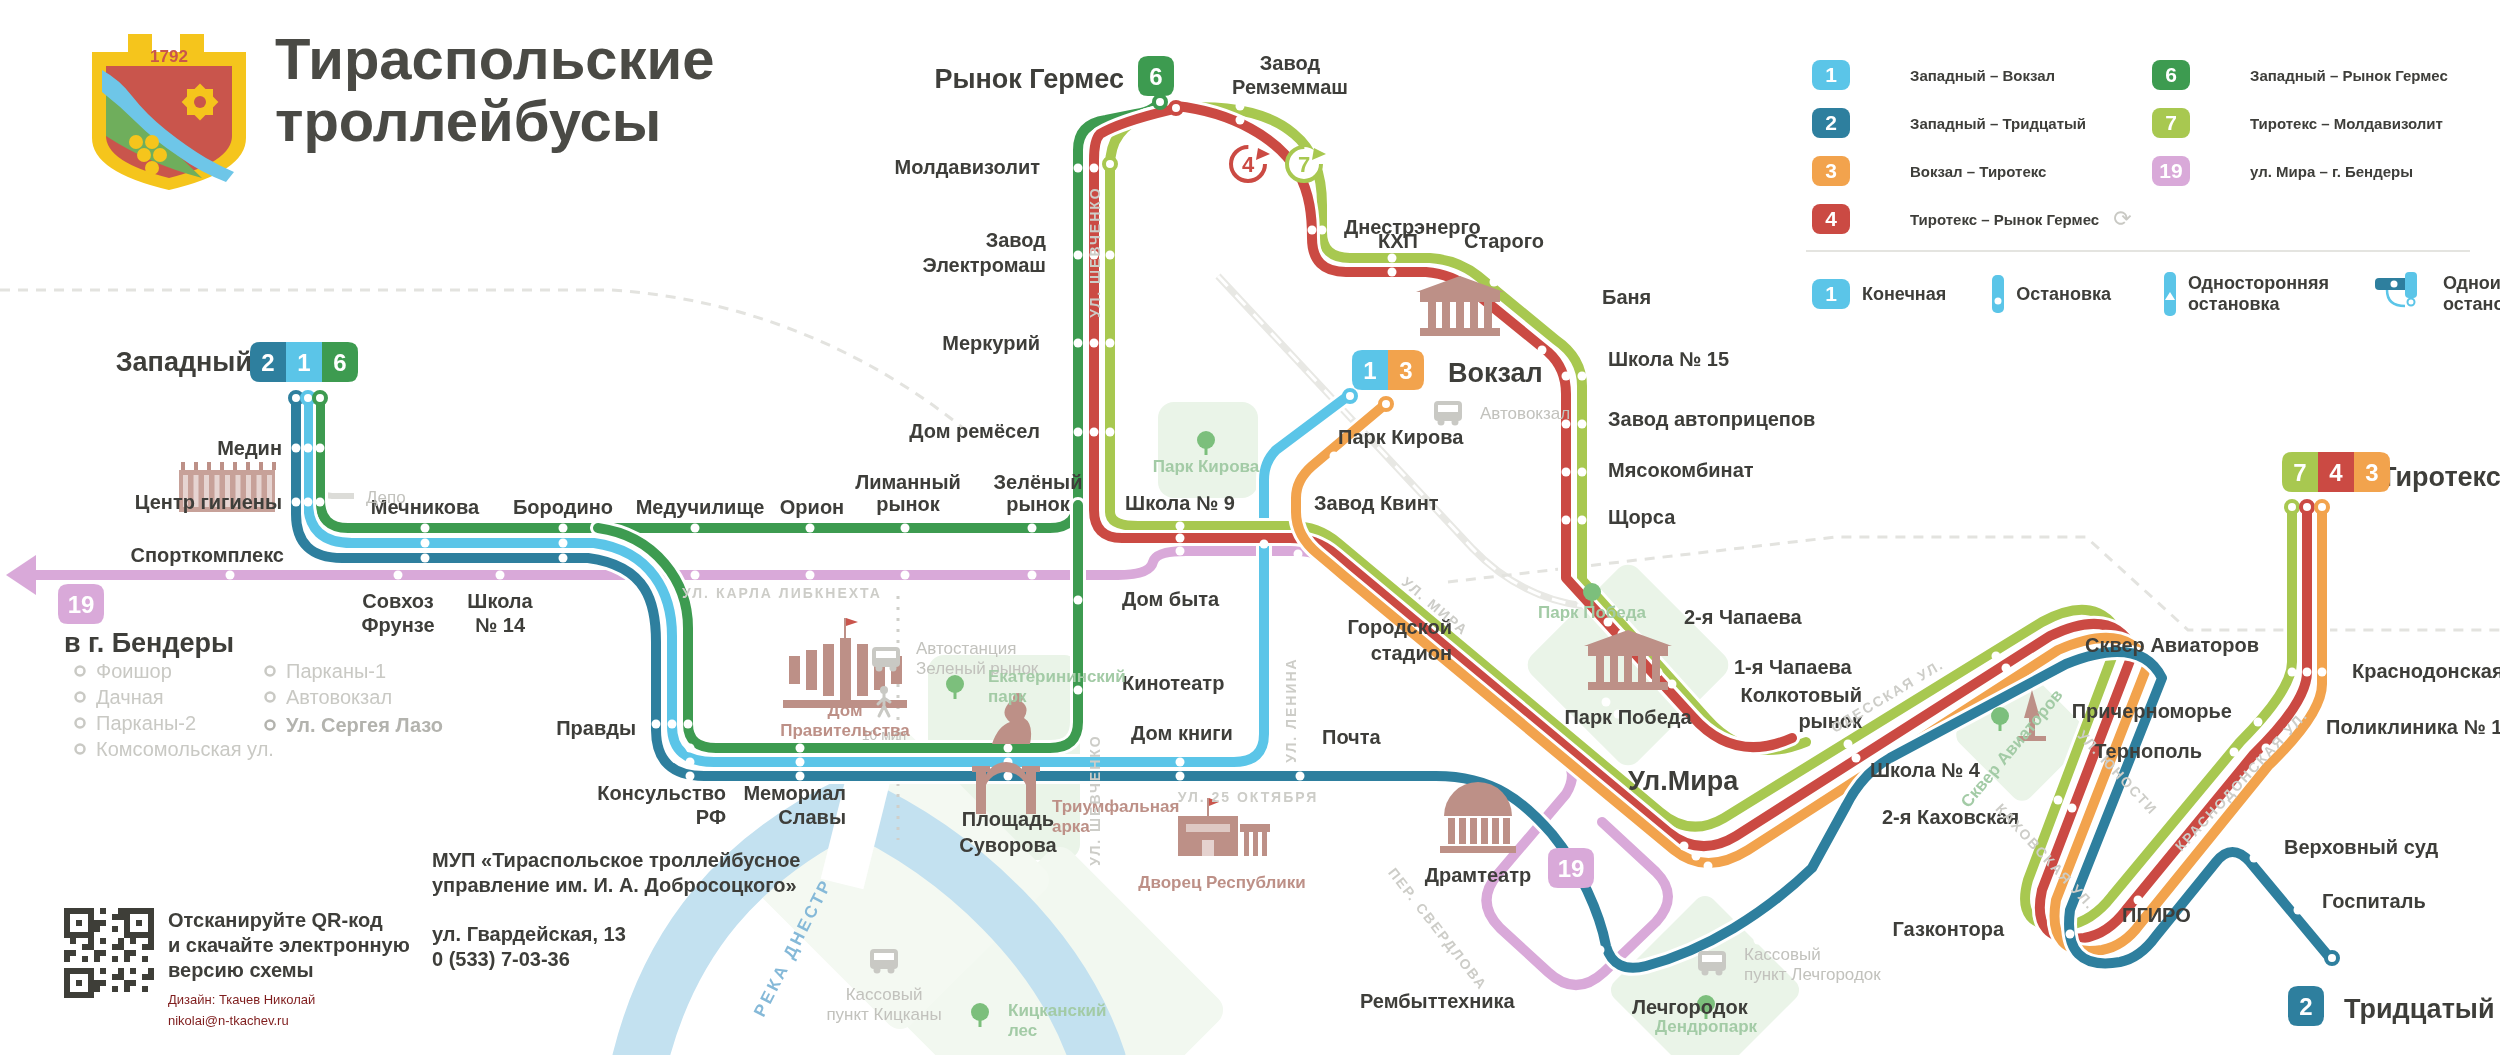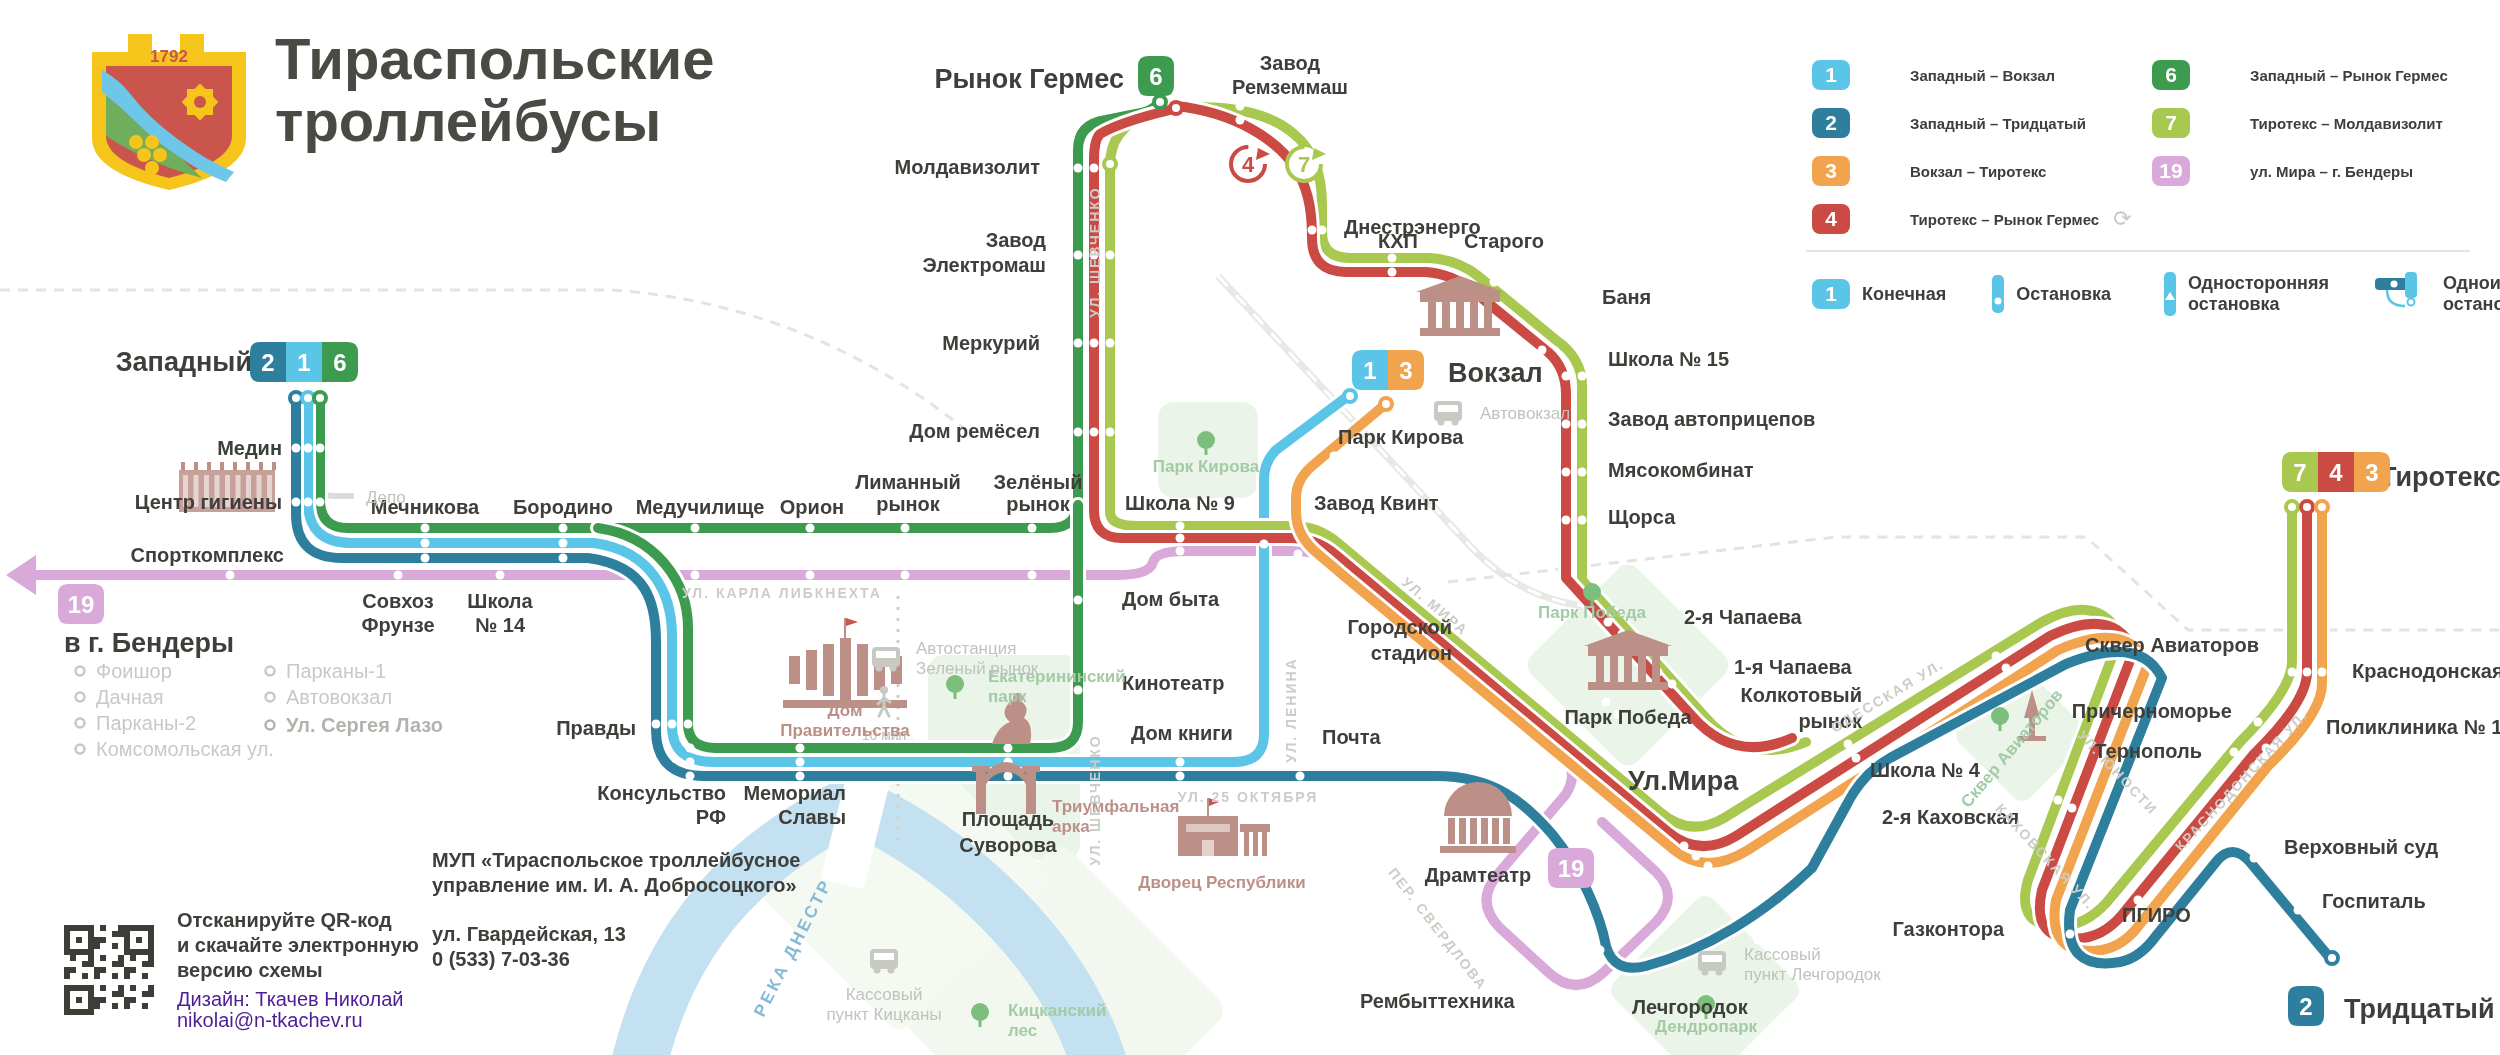--- a/index.html
+++ b/index.html
@@ -24,22 +24,22 @@
   #legend{position:absolute;left:1800px;top:48px;width:676px;}
   .lg-row{position:absolute;display:flex;align-items:center;gap:14px;}
   .lg-badge{min-width:30px;height:30px;padding:0 4px;border-radius:8px;color:#fff;
             font-weight:700;font-size:21px;display:flex;align-items:center;justify-content:center;}
   .lg-label{font-size:15px;font-weight:700;color:#3e3e3a;white-space:nowrap;margin-left:46px;}
   .lg-arrow{color:#c9c9c4;font-size:22px;font-weight:400;}
   #lg-divider{position:absolute;left:1806px;top:250px;width:664px;border-top:2px solid #e4e4e0;}
   .lg-item-label{font-size:18px;font-weight:600;color:#3e3e3a;line-height:21px;white-space:nowrap;}
   
   .ft-dark{font-size:20px;font-weight:600;color:#3e3e3a;line-height:25px;}
-  .ft-gray{font-size:20px;font-weight:500;color:#4c1d95;line-height:21px;}
-  #footer-qr{position:absolute;left:64px;top:908px;display:flex;gap:23px;align-items:center;}
+  .ft-gray{font-size:13px;font-weight:500;color:#7f1d1d;line-height:21px;}
+  #footer-qr{position:absolute;left:64px;top:908px;display:flex;gap:14px;}
   #footer-org{position:absolute;left:432px;top:848px;}
 </style>
 </head>
 <body>
 
 <div id="stage">
 
   
   <svg id="map" width="2500" height="1055" viewBox="0 0 2500 1055">
 

